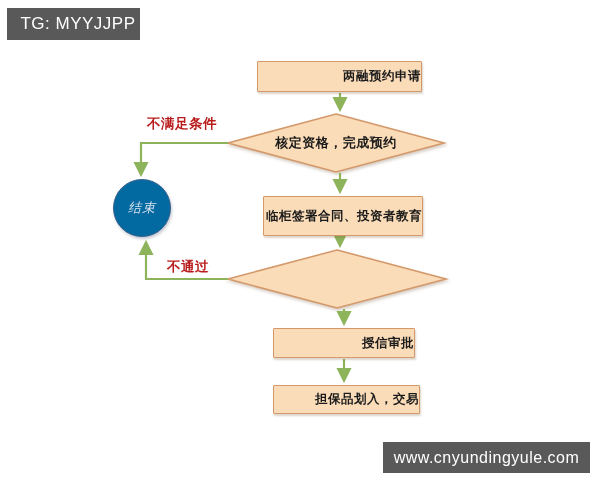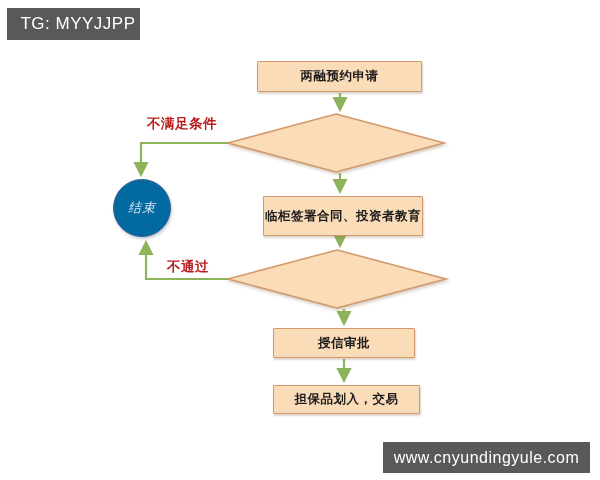--- a/index.html
+++ b/index.html
@@ -28,21 +28,21 @@
     letter-spacing: 0.5px;
     white-space: nowrap;
   }
   .badge.tl { left: 7px; top: 8px; width: 133px; height: 32px; font-size: 17px; padding-left: 9px; }
   .badge.br { left: 383px; top: 442px; width: 207px; height: 31px; font-size: 16px; }
   .node-rect {
     position: absolute;
     background: #FBDCB9;
     border: 1.6px solid #D4996A;
     border-radius: 1px;
-    display: flex; align-items: center; justify-content: center;
+    display: flex; align-items: center; justify-content: flex-end;
     font-size: 12.5px; font-weight: bold; color: #1b1b1b;
     letter-spacing: 0.5px;
     box-shadow: 1px 2px 2px rgba(120,90,60,0.25);
     white-space: nowrap;
   }
   #rect-apply      { left: 257px; top: 61px;  width: 165px; height: 31px; }
   #rect-sign       { left: 263px; top: 196px; width: 160px; height: 40px; }
   #rect-approval   { left: 273px; top: 328px; width: 142px; height: 30px; }
   #rect-collateral { left: 273px; top: 385px; width: 147px; height: 29px; }
   .diamond-label {
@@ -109,20 +109,23 @@
   <div class="node-rect" id="rect-sign">
     <span>临柜签署合同、投资者教育</span>
   </div>
   <div class="node-rect" id="rect-collateral">
     <span>担保品划入，交易</span>
   </div>
   <div class="node-rect" id="rect-approval">
     <span>授信审批</span>
   </div>
 
+  <div class="diamond-label" id="label-verify">
+    <span>核定资格，完成预约</span>
+  </div>
 
   <div class="end-circle">
     <span>结束</span>
   </div>
 
   <div class="edge-label" id="edge-label-unqualified">不满足条件</div>
   <div class="edge-label" id="edge-label-rejected">不通过</div>
 
   <div class="badge tl">TG: MYYJJPP</div>
   <div class="badge br">www.cnyundingyule.com</div>

